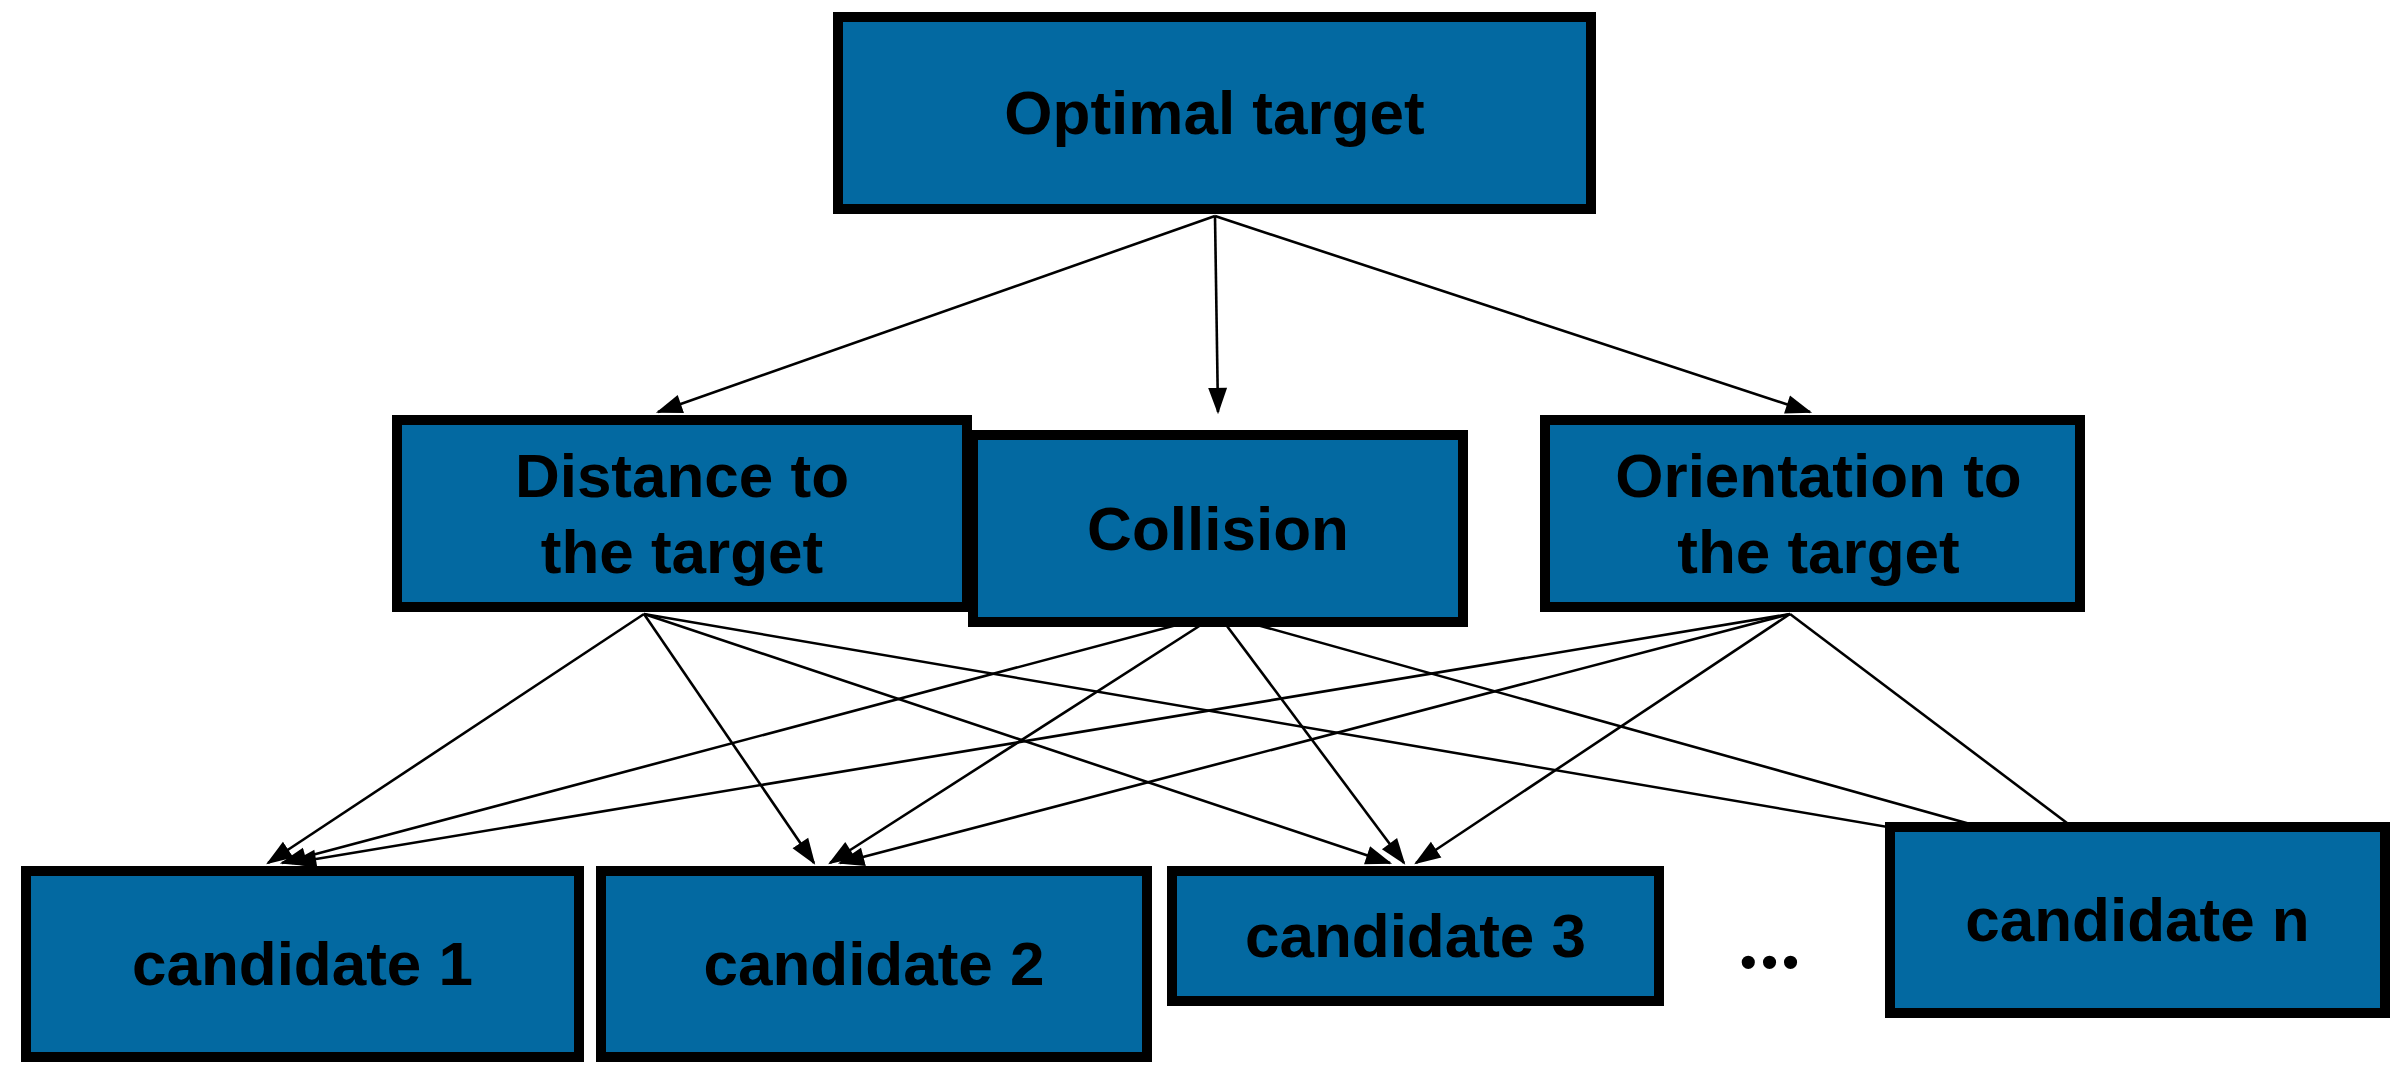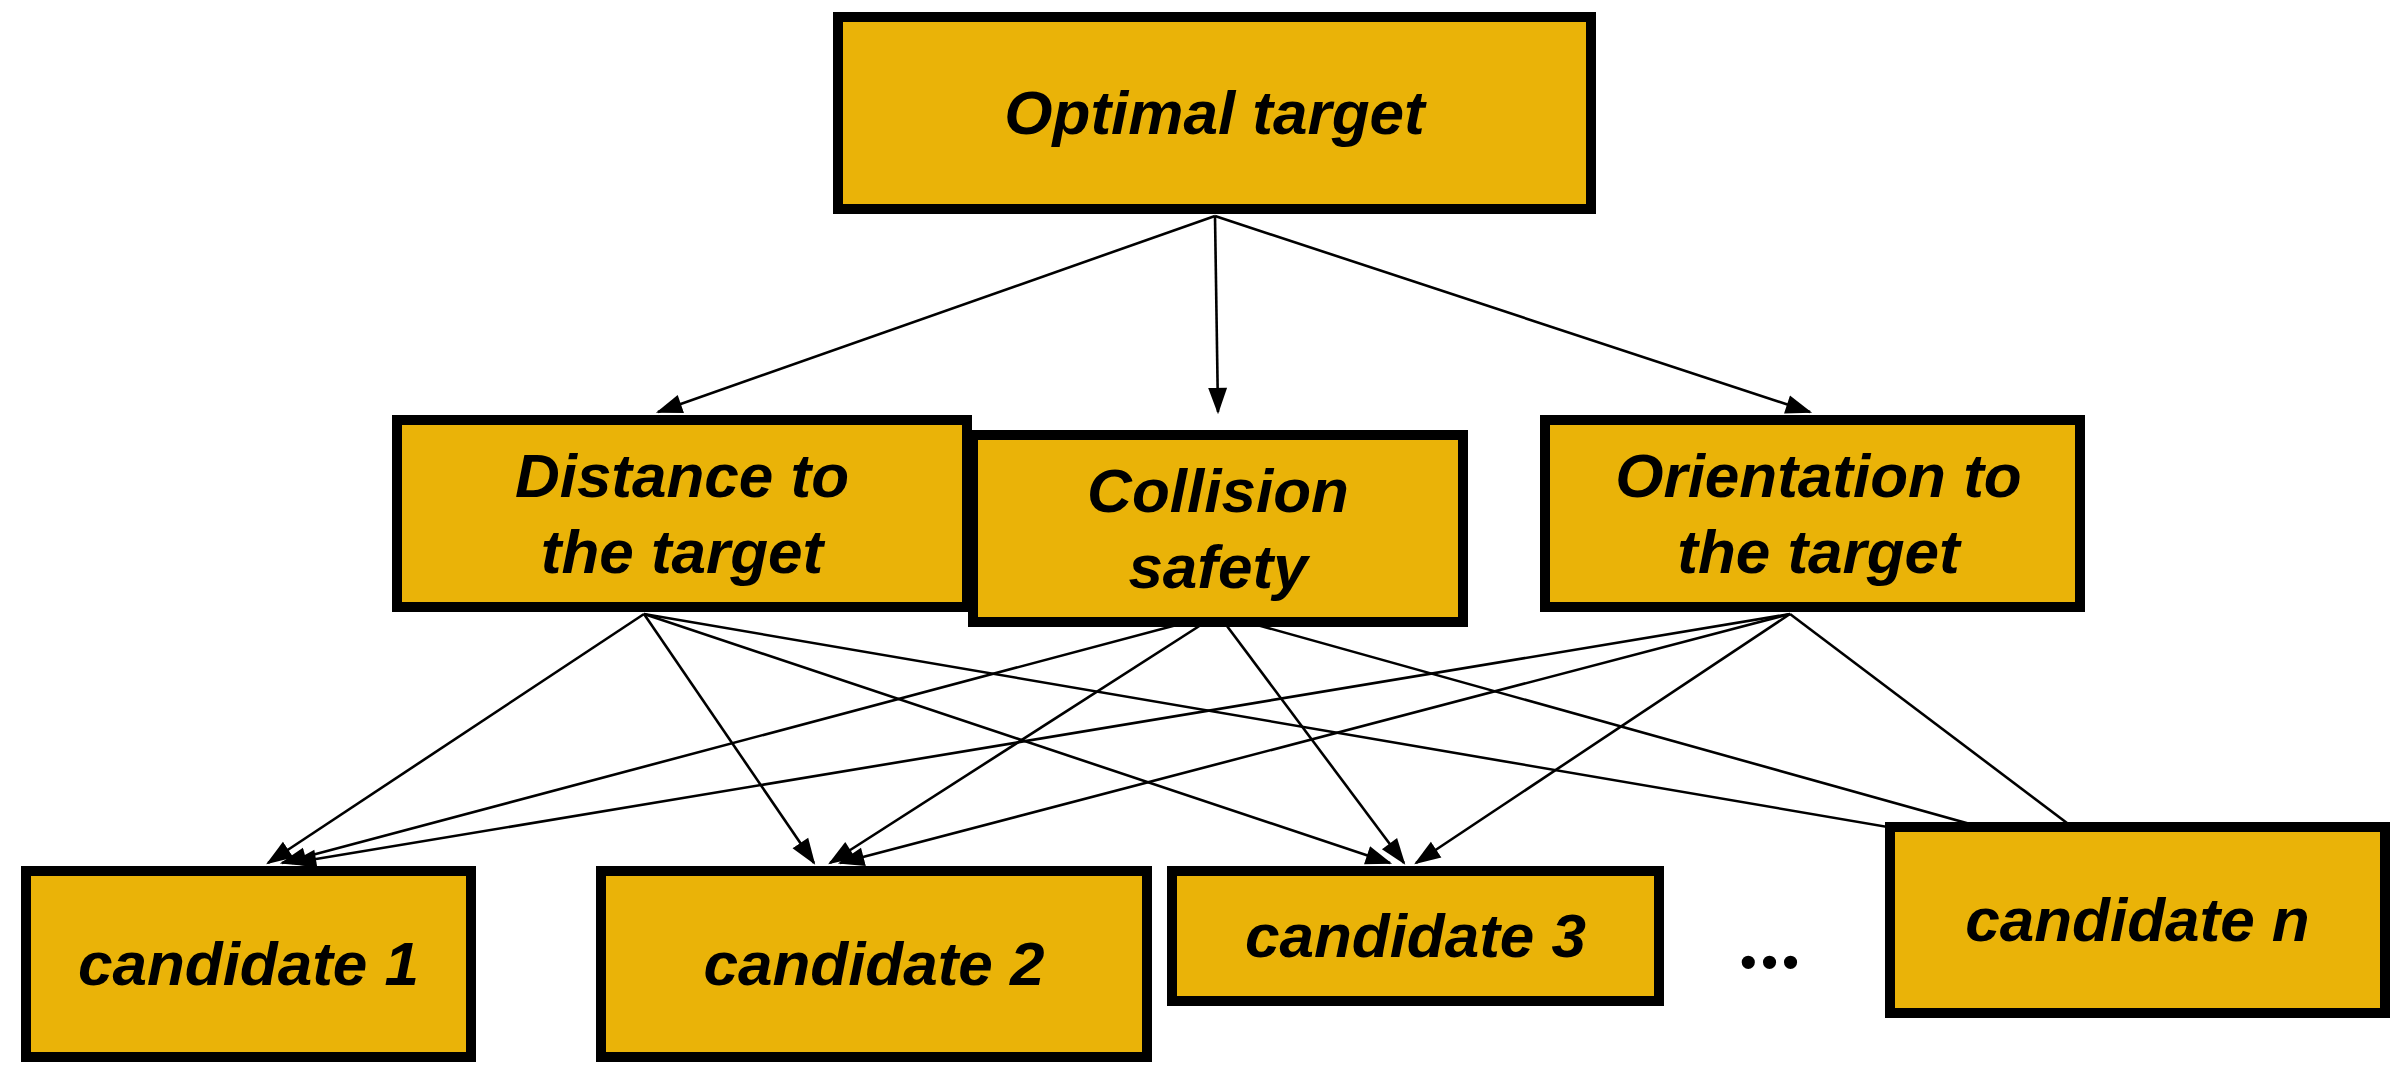--- a/index.html
+++ b/index.html
@@ -13,33 +13,32 @@
   #edge-layer{
     position:absolute;left:0;top:0;width:2400px;height:1078px;
   }
   #edge-layer line{
     stroke:#000000;
     stroke-width:2.6;
   }
   .node{
     position:absolute;
     box-sizing:border-box;
-    background:#eab308;
+    background:#0369a1;
     border:10px solid #000000;
     display:flex;
     flex-direction:column;
     align-items:center;
     justify-content:center;
     text-align:center;
     color:#000000;
     font-weight:bold;
     font-size:62px;
     line-height:1.22;
     white-space:nowrap;
-    font-style:italic;
   }
   .node span{display:block;}
   .ellipsis{
     position:absolute;
     left:1772px;top:962px;
     transform:translate(-50%,-50%);
     color:#000000;
     font-weight:bold;
     font-size:46px;
     letter-spacing:5px;
@@ -80,29 +79,28 @@
     <span>Optimal target</span>
   </div>
 
   <div class="node" style="left: 392px; top: 415px; width: 580px; height: 197px;">
     <span>Distance to</span>
     <span>the target</span>
   </div>
 
   <div class="node" style="left: 968px; top: 430px; width: 500px; height: 197px;">
     <span>Collision</span>
-    <span>safety</span>
   </div>
 
   <div class="node" style="left: 1540px; top: 415px; width: 545px; height: 197px; padding-left: 12px;">
     <span>Orientation to</span>
     <span>the target</span>
   </div>
 
-  <div class="node" style="left: 21px; top: 866px; width: 455px; height: 196px;">
+  <div class="node" style="left: 21px; top: 866px; width: 563px; height: 196px;">
     <span>candidate 1</span>
   </div>
 
   <div class="node" style="left: 596px; top: 866px; width: 556px; height: 196px;">
     <span>candidate 2</span>
   </div>
 
   <div class="node" style="left: 1167px; top: 866px; width: 497px; height: 140px;">
     <span>candidate 3</span>
   </div>

